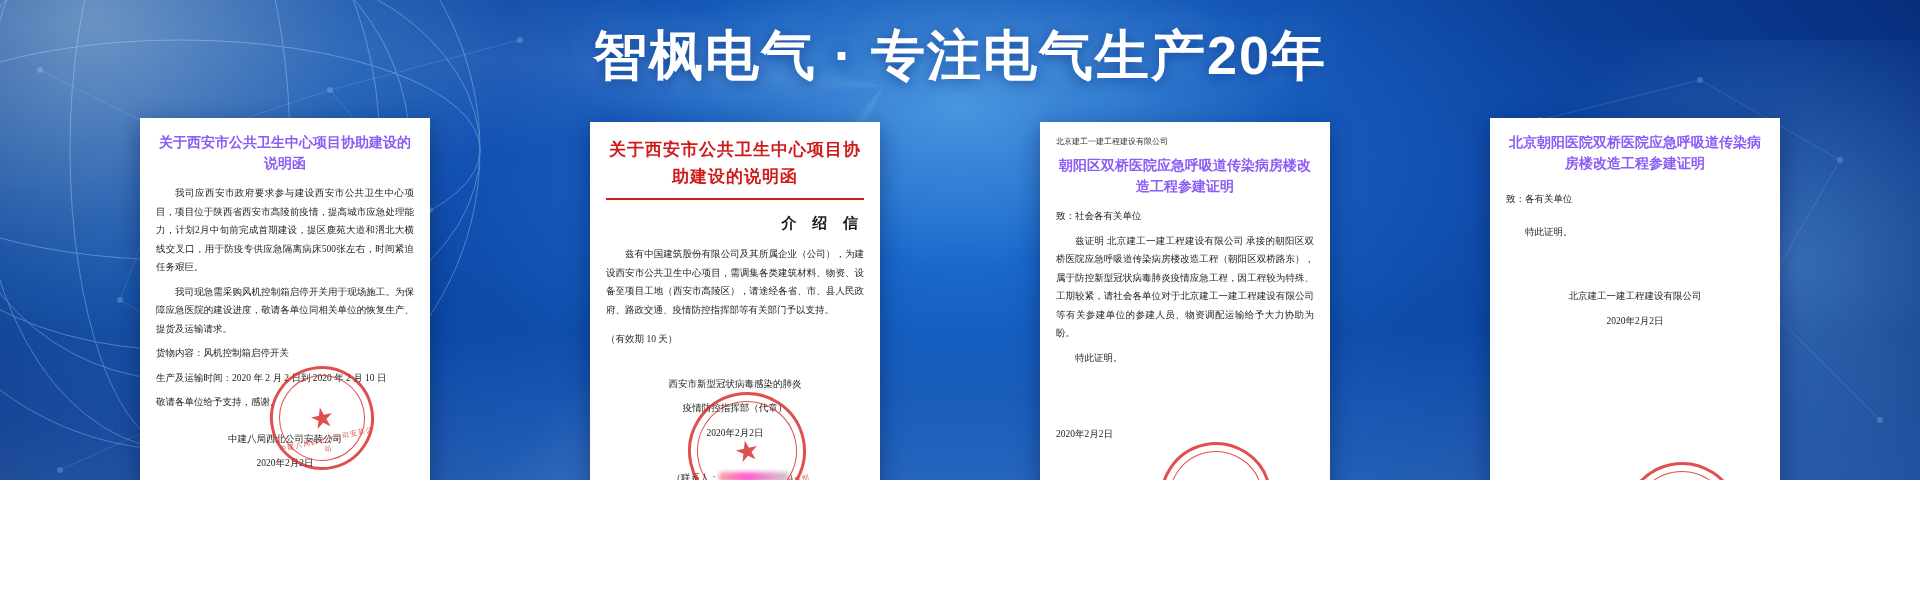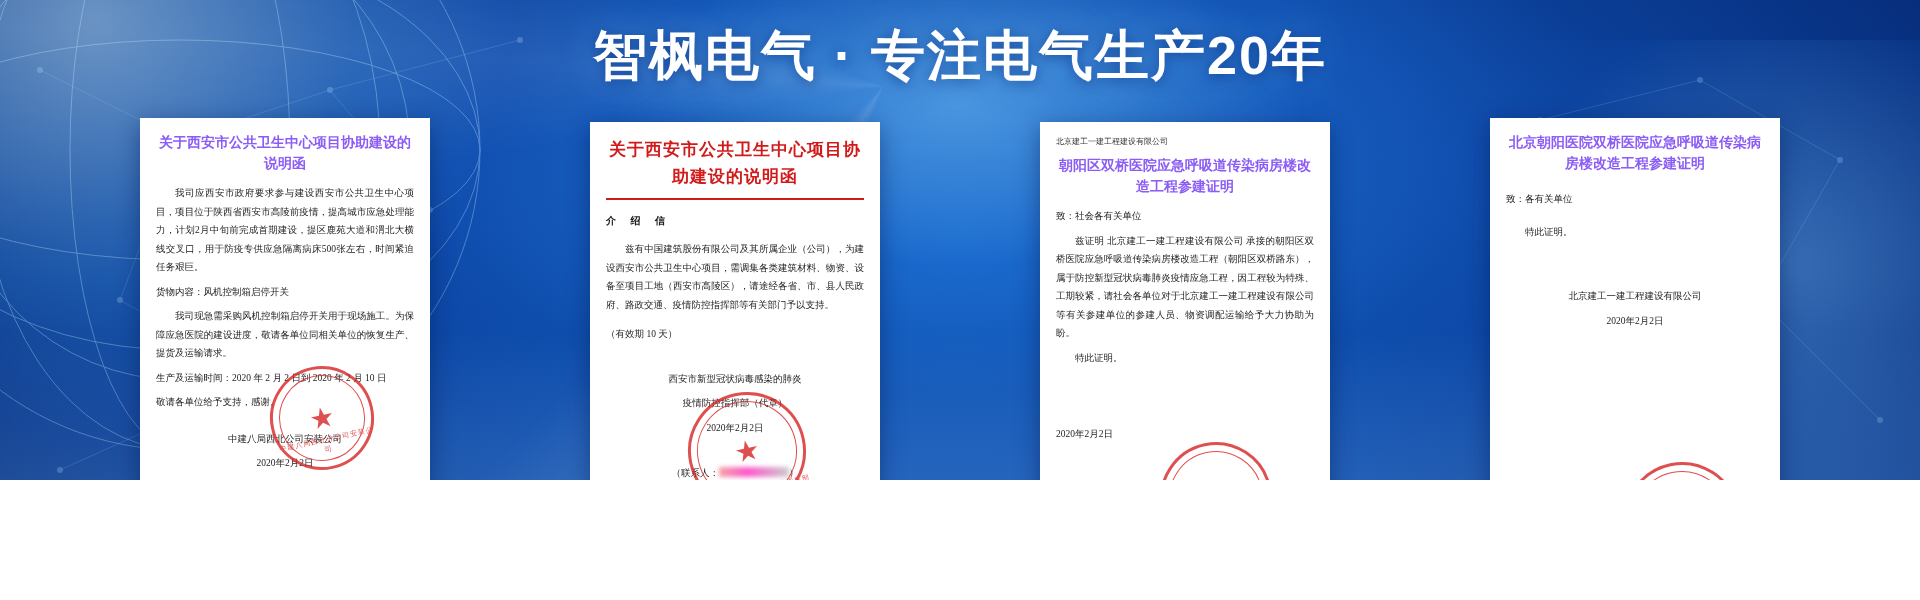--- a/index.html
+++ b/index.html
@@ -108,22 +108,22 @@
   .doc-title.big {
     font-size: 17px;
     color: #d11a1a;
     letter-spacing: 1px;
     line-height: 1.6;
     border-bottom: 2px solid #d11a1a;
     padding-bottom: 8px;
     margin-bottom: 14px;
   }
   .doc-sub {
-    text-align: left;
-    font-size: 10px;
+    text-align: right;
+    font-size: 15px;
     font-weight: bold;
     letter-spacing: 6px;
     margin: 6px 0 12px 0;
     font-family: "Liberation Serif", serif;
   }
   .doc-kicker {
     font-size: 8px;
     color: #333;
     margin-bottom: 8px;
     font-family: "Liberation Serif", serif;
@@ -226,22 +226,22 @@
   <div class="right-glow"></div>
   <div class="bottom-shine"></div>
 
   <div class="headline">智枫电气 · 专注电气生产20年</div>
 
   <div class="docs-row">
 
     <div class="doc" style="margin-top:6px;">
       <div class="doc-title">关于西安市公共卫生中心项目协助建设的说明函</div>
       <p class="doc-p indent">我司应西安市政府要求参与建设西安市公共卫生中心项目，项目位于陕西省西安市高陵前疫情，提高城市应急处理能力，计划2月中旬前完成首期建设，提区鹿苑大道和渭北大横线交叉口，用于防疫专供应急隔离病床500张左右，时间紧迫任务艰巨。</p>
+      <p class="doc-p indent">我司现急需采购风机控制箱启停开关用于现场施工。为保障应急医院的建设进度，敬请各单位同相关单位的恢复生产、提货及运输请求。</p>
       <p class="doc-p">货物内容：风机控制箱启停开关</p>
-      <p class="doc-p indent">我司现急需采购风机控制箱启停开关用于现场施工。为保障应急医院的建设进度，敬请各单位同相关单位的恢复生产、提货及运输请求。</p>
       <p class="doc-p">生产及运输时间：2020 年 2 月 2 日到 2020 年 2 月 10 日</p>
       <p class="doc-p">敬请各单位给予支持，感谢。</p>
       <p class="doc-p right" style="margin-top:18px;">中建八局西北公司安装公司</p>
       <p class="doc-p right">2020年2月2日</p>
       <div class="stamp" style="right:56px; bottom:22px;">
         <div class="ring"></div>
         <div class="txt">中建八局西北分公司安装公司</div>
       </div>
     </div>
 

